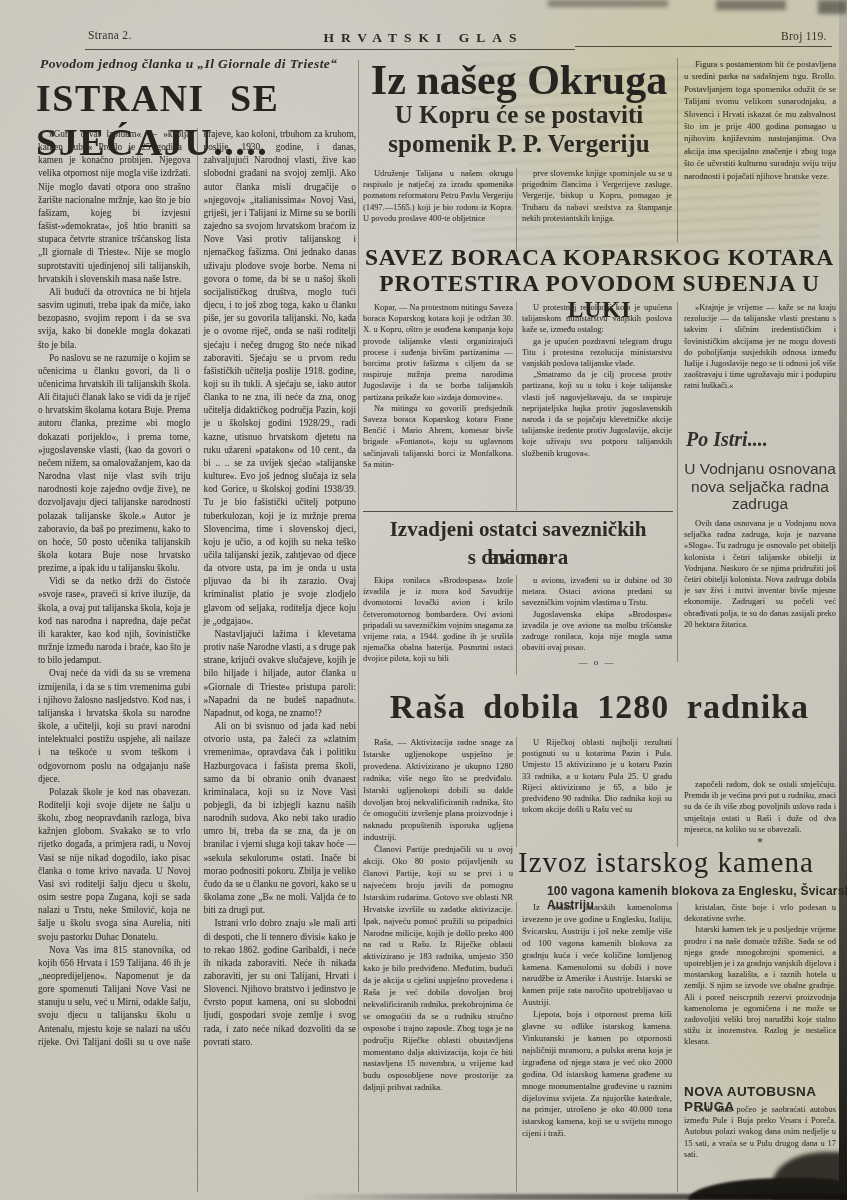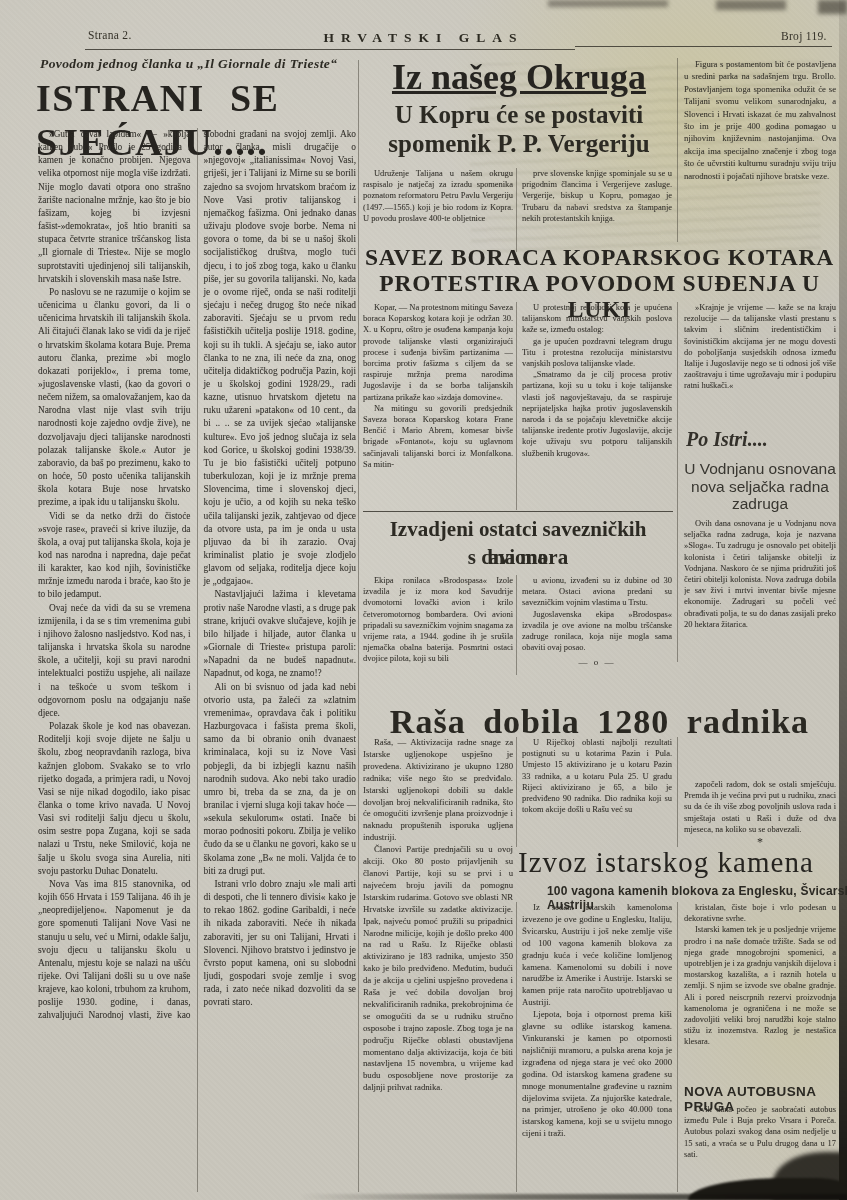--- a/index.html
+++ b/index.html
@@ -31,25 +31,25 @@
   
   .jt{text-align:justify;color:rgba(46,44,38,0.94);text-shadow:0.2px 0.2px 0.4px rgba(46,44,38,0.25);overflow:hidden;}
   .jt p{margin:0;text-indent:11px;}
   .lbody{font-size:9.3px;line-height:13.15px;}
   .cbody{font-size:8.4px;line-height:11.2px;}
   .cbody-lg{font-size:8.6px;line-height:12.4px;}
   .tall{font-size:8.7px;line-height:11.9px;}
   .center{text-align:center;}
   .kicker{font-style:italic;font-weight:bold;font-size:13.5px;letter-spacing:0.4px;color:#2d2b24;}
   .hl-istrani{font-weight:bold;font-size:38px;letter-spacing:1.5px;word-spacing:14px;color:#262420;}
-  .hl-okrug{font-weight:bold;font-size:36px;color:#262420;text-decoration:underline;}
+  .hl-okrug{font-weight:bold;font-size:42px;color:#262420;}
   .hl-kopru{font-weight:bold;font-size:25px;line-height:29px;color:#2c2a23;}
   .hl-savez{font-weight:bold;font-size:23.5px;line-height:26px;letter-spacing:0.8px;color:#272520;}
   .hl-avioni{font-weight:bold;font-size:21px;line-height:28px;color:#2c2a23;}
-  .hl-rasa{font-weight:bold;font-size:34px;word-spacing:8px;letter-spacing:1px;color:#2a2822;margin-top:15px;}
+  .hl-rasa{font-weight:bold;font-size:34px;word-spacing:8px;letter-spacing:1px;color:#2a2822;}
   .hl-izvoz{font-weight:normal;font-size:29px;letter-spacing:1px;color:#262420;}
   .sub-izvoz{font-weight:bold;font-size:12px;letter-spacing:0.2px;color:#2b2923;margin-left:29px;}
   .hl-poistri{font-style:italic;font-weight:bold;font-size:20px;color:#33302a;}
   .sub-poistri{font-size:15.5px;line-height:17.5px;color:#383630;}
   .hl-bus{font-weight:bold;font-size:13.5px;letter-spacing:0.4px;color:#2b2923;}
   .divider{font-size:9px;letter-spacing:2px;margin-top:4px;}
   .fnote{font-size:12px;}
   
   .two-col{column-count:2;column-gap:13px;column-rule:1px solid rgba(70,66,56,0.5);}
 </style>
@@ -86,20 +86,21 @@
   <div class="vrule" style="left:677px;top:58px;height:184px;"></div>
   <div class="vrule" style="left:677px;top:302px;height:360px;"></div>
   <div class="vrule" style="left:677px;top:737px;height:110px;"></div>
   <div class="vrule" style="left:677px;top:902px;height:290px;"></div>
 
   <article>
     <div class="abs kicker" style="left:40px;top:56px;width:318px;">Povodom jednog članka u „Il Giornale di Trieste“</div>
     <div class="abs hl-istrani" style="left:36px;top:76px;width:322px;">ISTRANI SE SJEĆAJU.....</div>
     <div class="abs jt lbody two-col" style="left:38px;top:128px;width:318px;height:1064px;">
         <p>»Gutta cavat lapidem« — »kaplja kamen dubi.« Prošlo je 25 godina i kamen je konačno probijen. Njegova velika otpornost nije mogla više izdržati. Nije moglo davati otpora ono strašno žarište nacionalne mržnje, kao što je bio fašizam, kojeg bi izvjesni fašist-»demokrata«, još htio braniti sa stupaca četvrte stranice tršćanskog lista „Il giornale di Trieste«. Nije se moglo suprotstaviti ujedinjenoj sili talijanskih, hrvatskih i slovenskih masa naše Istre.</p>
+        <p>Ali budući da otrovnica ne bi htjela sasvim uginuti, treba ipak da miče, iako bezopasno, svojim repom i da se sva svija, kako bi donekle mogla dokazati što je bila.</p>
         <p>Po naslovu se ne razumije o kojim se učenicima u članku govori, da li o učenicima hrvatskih ili talijanskih škola. Ali čitajući članak lako se vidi da je riječ o hrvatskim školama kotara Buje. Prema autoru članka, prezime »bi moglo dokazati porijeklo«, i prema tome, »jugoslavenske vlasti, (kao da govori o nečem nižem, sa omalovažanjem, kao da Narodna vlast nije vlast svih triju narodnosti koje zajedno ovdje žive), ne dozvoljavaju djeci talijanske narodnosti polazak talijanske škole.« Autor je zaboravio, da baš po prezimenu, kako to on hoće, 50 posto učenika talijanskih škola kotara Buje nose hrvatsko prezime, a ipak idu u talijansku školu.</p>
         <p>Vidi se da netko drži do čistoće »svoje rase«, praveći si krive iluzije, da škola, a ovaj put talijanska škola, koja je kod nas narodna i napredna, daje pečat ili karakter, kao kod njih, šovinističke mržnje između naroda i braće, kao što je to bilo jedamput.</p>
         <p>Ovaj neće da vidi da su se vremena izmijenila, i da se s tim vremenima gubi i njihovo žalosno nasljedstvo. Kod nas, i talijanska i hrvatska škola su narodne škole, a učitelji, koji su pravi narodni intelektualci postižu uspjehe, ali nailaze i na teškoće u svom teškom i odgovornom poslu na odgajanju naše djece.</p>
         <p>Polazak škole je kod nas obavezan. Roditelji koji svoje dijete ne šalju u školu, zbog neopravdanih razloga, biva kažnjen globom. Svakako se to vrlo rijetko događa, a primjera radi, u Novoj Vasi se nije nikad dogodilo, iako pisac članka o tome krivo navađa. U Novoj Vasi svi roditelji šalju djecu u školu, osim sestre popa Zugana, koji se sada nalazi u Trstu, neke Smilović, koja ne šalje u školu svoga sina Aurelia, niti svoju pastorku Duhac Donatelu.</p>
         <p>Nova Vas ima 815 stanovnika, od kojih 656 Hrvata i 159 Talijana. 46 ih je „neopredijeljeno«. Napomenut je da gore spomenuti Talijani Nove Vasi ne stanuju u selu, već u Mirni, odakle šalju, svoju djecu u talijansku školu u Antenalu, mjestu koje se nalazi na ušću rijeke. Ovi Talijani došli su u ove naše krajeve, kao koloni, trbuhom za kruhom, poslije 1930. godine, i danas, zahvaljujući Narodnoj vlasti, žive kao slobodni građani na svojoj zemlji. Ako autor članka misli drugačije o »njegovoj« „italianissima« Novoj Vasi, griješi, jer i Talijani iz Mirne su se borili zajedno sa svojom hrvatskom braćom iz Nove Vasi protiv talijanskog i njemačkog fašizma. Oni jednako danas uživaju plodove svoje borbe. Nema ni govora o tome, da bi se u našoj školi socijalističkog društva, moglo tući djecu, i to još zbog toga, kako u članku piše, jer su govorila talijanski. No, kada je o ovome riječ, onda se naši roditelji sjećaju i nečeg drugog što neće nikad zaboraviti. Sjećaju se u prvom redu fašističkih učitelja poslije 1918. godine, koji su ih tukli. A sjećaju se, iako autor članka to ne zna, ili neće da zna, onog učitelja didaktičkog područja Pazin, koji je u školskoj godini 1928/29., radi kazne, utisnuo hrvatskom djetetu na ruku užareni »patakon« od 10 cent., da bi .. .. se za uvijek sjećao »talijanske kulture«. Evo još jednog slučaja iz sela kod Gorice, u školskoj godini 1938/39. Tu je bio fašistički učitelj potpuno tuberkulozan, koji je iz mržnje prema Slovencima, time i slovenskoj djeci, koju je učio, a od kojih su neka teško učila talijanski jezik, zahtjevao od djece da otvore usta, pa im je onda u usta pljuvao da bi ih zarazio. Ovaj kriminalist platio je svoje zlodjelo glavom od seljaka, roditelja djece koju je „odgajao«.</p>
         <p>Nastavljajući lažima i klevetama protiv naše Narodne vlasti, a s druge pak strane, krijući ovakve slučajeve, kojih je bilo hiljade i hiljade, autor članka u »Giornale di Trieste« pristupa paroli: »Napadni da ne budeš napadnut«. Napadnut, od koga, ne znamo!?</p>
         <p>Ali on bi svisnuo od jada kad nebi otvorio usta, pa žaleći za »zlatnim vremenima«, opravdava čak i politiku Hazburgovaca i fašista prema školi, samo da bi obranio onih dvanaest kriminalaca, koji su iz Nove Vasi pobjegli, da bi izbjegli kaznu naših narodnih sudova. Ako nebi tako uradio umro bi, treba da se zna, da je on branilac i vjerni sluga koji takav hoće — »sekula sekulorum« ostati. Inače bi morao podnositi pokoru. Zbilja je veliko čudo da se u članku ne govori, kako se u školama zone „B« ne moli. Valjda će to biti za drugi put.</p>
         <p>Istrani vrlo dobro znaju »le mali arti di despoti, che li tennero divisi« kako je to rekao 1862. godine Garibaldi, i neće ih nikada zaboraviti. Neće ih nikada zaboraviti, jer su oni Talijani, Hrvati i Slovenci. Njihovo bratstvo i jedinstvo je čvrsto poput kamena, oni su slobodni ljudi, gospodari svoje zemlje i svog rada, i zato neće nikad dozvoliti da se povrati staro.</p>
       </div>
   </article>

